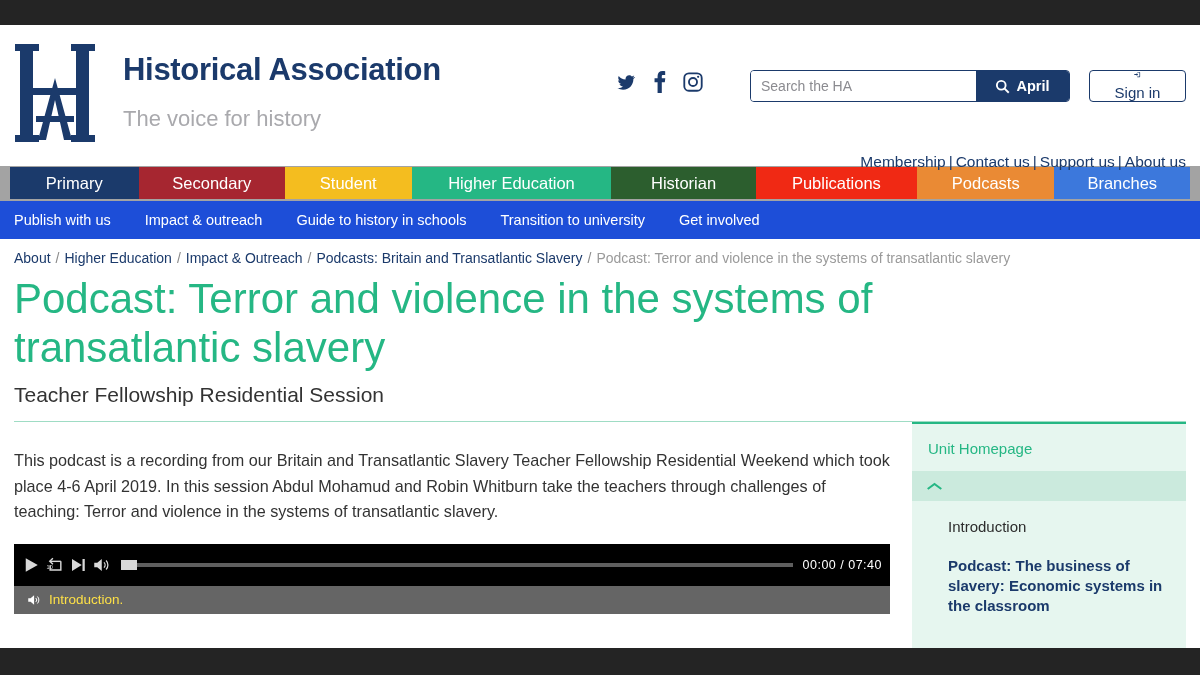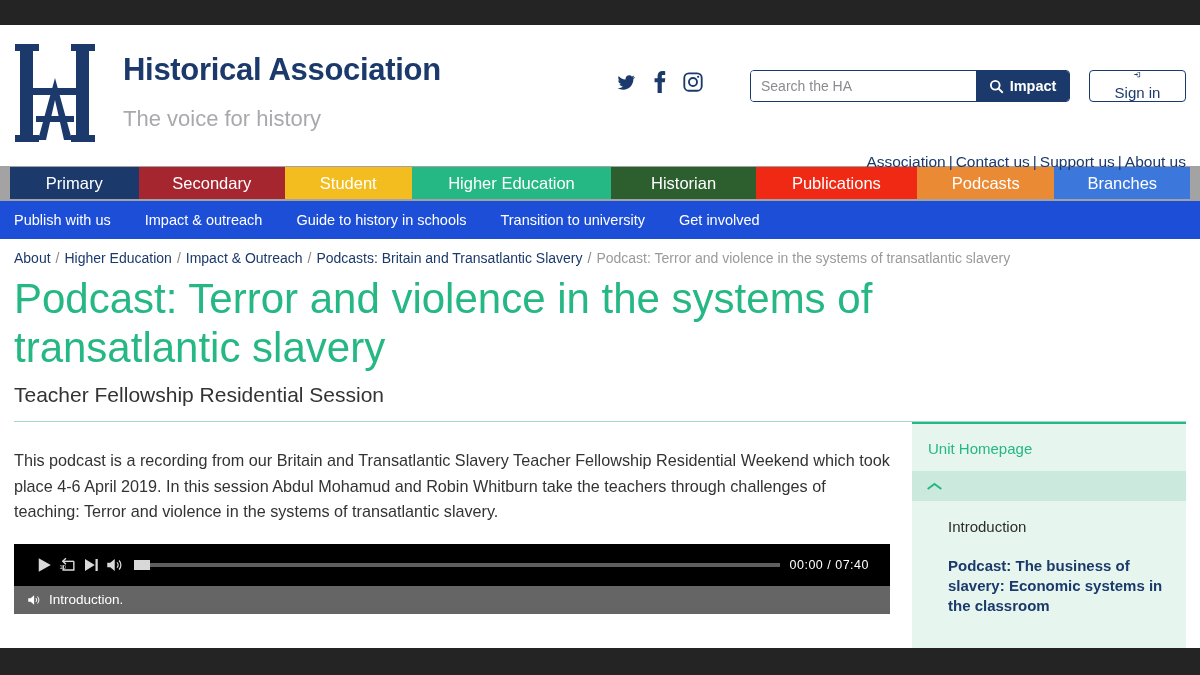--- a/index.html
+++ b/index.html
@@ -52,27 +52,27 @@
   
   .title { padding: 3px 14px 0 14px; font-size: 42px; line-height: 1.16; color: #25b784; font-weight: normal; max-width: 1010px; }
   .subtitle { padding: 11px 14px 0 14px; font-size: 21px; color: #333; font-weight: normal; }
   .divider { margin: 14px 14px 0 14px; height: 1px; background: #9fdcc4; width: 1172px; }
 
   
   .content { display: flex; padding-top: 0; }
   .main-col { width: 908px; padding: 26px 18px 0 14px; }
   .body-text { font-size: 16.2px; line-height: 1.55; color: #333; }
 
-  .player { margin-top: 20px; width: 876px; background: #000; height: 42px; display: flex; align-items: center; padding: 0 21px; gap: 4px; }
+  .player { margin-top: 20px; width: 876px; background: #000; height: 42px; display: flex; align-items: center; padding: 0 8px; gap: 4px; }
   .pbtn { display: flex; align-items: center; justify-content: center; cursor: pointer; }
   .progress { flex: 1; height: 4px; background: #5e5e5e; position: relative; margin: 0 6px; }
   .progress-handle { position: absolute; left: 0; top: -3px; width: 16px; height: 10px; background: #d8d8d8; }
   .ptime { color: #fff; font-size: 12.5px; letter-spacing: 0.5px; white-space: nowrap; }
 
-  .caption { width: 876px; background: #656565; height: 28px; display: flex; align-items: center; padding: 0 12px; gap: 8px; color: #ffffff; font-size: 13.5px; }
+  .caption { width: 876px; background: #656565; height: 28px; display: flex; align-items: center; padding: 0 12px; gap: 8px; color: #fde047; font-size: 13.5px; }
 
   
   .sidebar { width: 274px; margin-left: 4px; background: #e6f6ef; border-top: 2px solid #25b784; padding-bottom: 20px; align-self: flex-start; margin-top: 0; }
   .sb-home { padding: 16px 16px 14px 16px; font-size: 15px; color: #25b784; cursor: pointer; border-radius: 6px; }
   .sb-collapse { background: #cbeadd; height: 30px; display: flex; align-items: center; padding-left: 14px; cursor: pointer; }
   .sb-list { padding: 16px 16px 0 36px; }
   .sb-item { font-size: 15px; line-height: 1.35; margin-bottom: 18px; color: #1b3a6b; cursor: pointer; }
   .sb-item.plain { color: #2c2c2c; }
   .sb-item.bold { font-weight: bold; }
 </style>
@@ -123,34 +123,34 @@
       </span>
     </div>
 
     <div class="searchbox">
       <input class="search-input" type="text" placeholder="Search the HA" style="">
       <button class="search-btn">
         <svg width="15" height="15" viewBox="0 0 24 24" fill="none" stroke="#fff" stroke-width="3">
             <circle cx="10" cy="10" r="7"></circle>
             <line x1="15" y1="15" x2="22" y2="22"></line>
           </svg>
-        <span>Impact</span>
+        <span>April</span>
       </button>
     </div>
 
     <div class="signin">
       <svg width="15" height="15" viewBox="0 0 24 24" fill="#1b3a6b">
           <path d="M11 3h8a2 2 0 012 2v14a2 2 0 01-2 2h-8v-2.5h7.5v-13H11z"></path>
           <path d="M9 7l5 5-5 5v-3.2H1v-3.6h8z"></path>
         </svg>
       <span>Sign in</span>
     </div>
 
     <div class="toplinks">
-      <a>Association</a><span class="sep">|</span><a>Contact us</a><span class="sep">|</span><a>Support us</a><span class="sep">|</span><a>About us</a>
+      <a>Membership</a><span class="sep">|</span><a>Contact us</a><span class="sep">|</span><a>Support us</a><span class="sep">|</span><a>About us</a>
     </div>
   </div>
 
   <div class="mainnav">
     <div class="tab" style="background: rgb(27, 58, 107); width: 130px;">
         <span>Primary</span>
       </div>
     <div class="tab" style="background: rgb(166, 38, 48); width: 148px;">
         <span>Secondary</span>
       </div>

